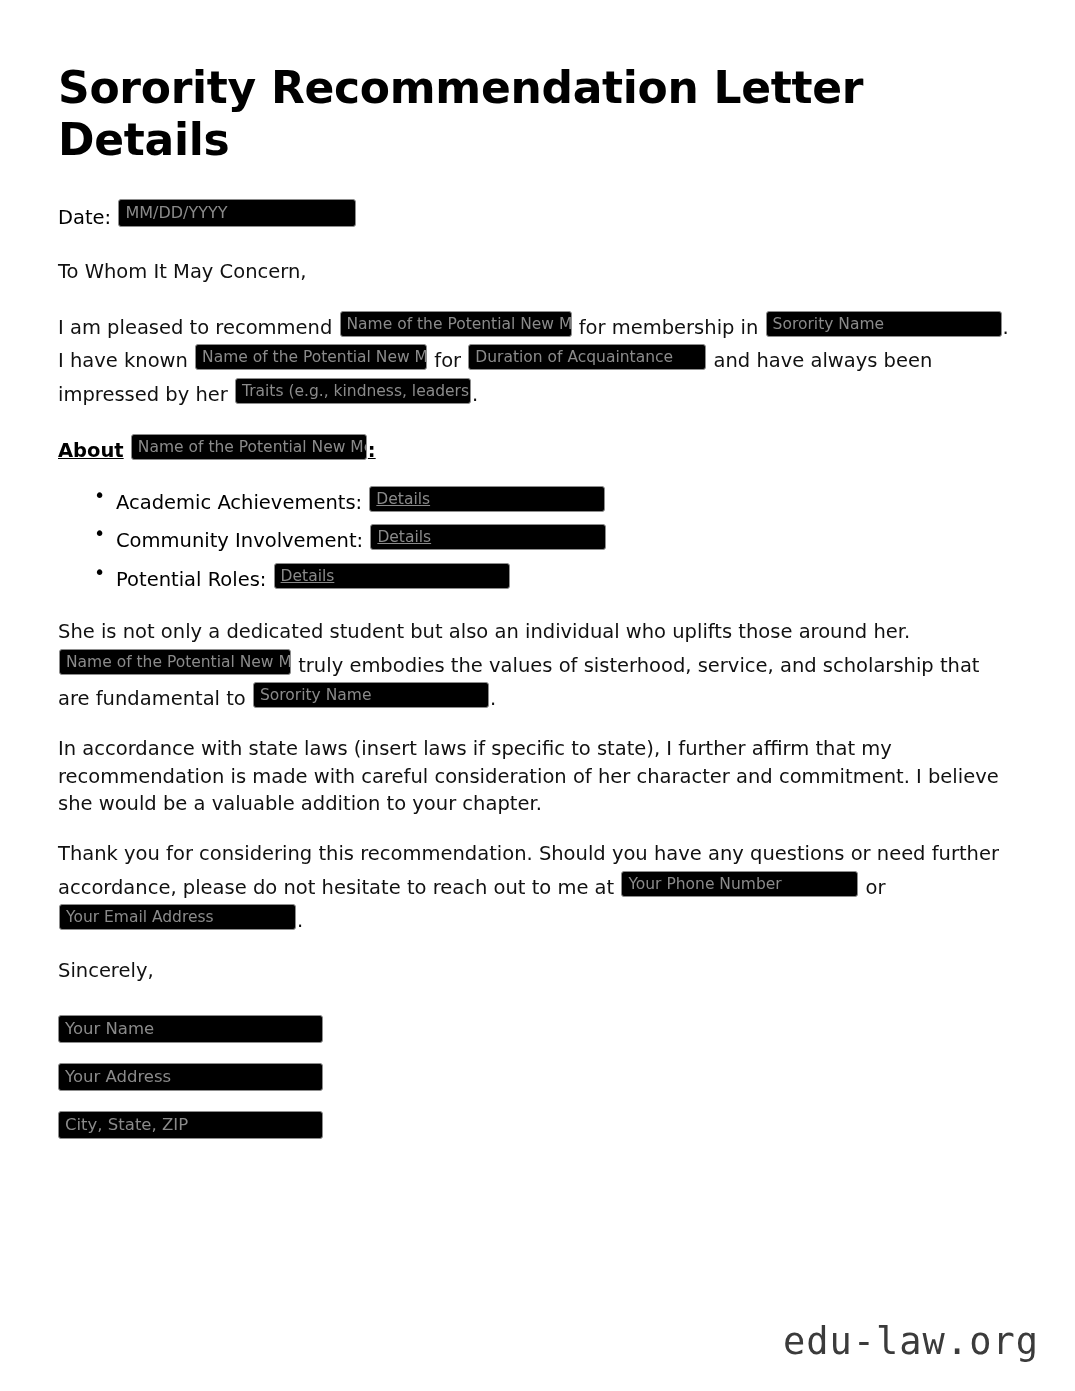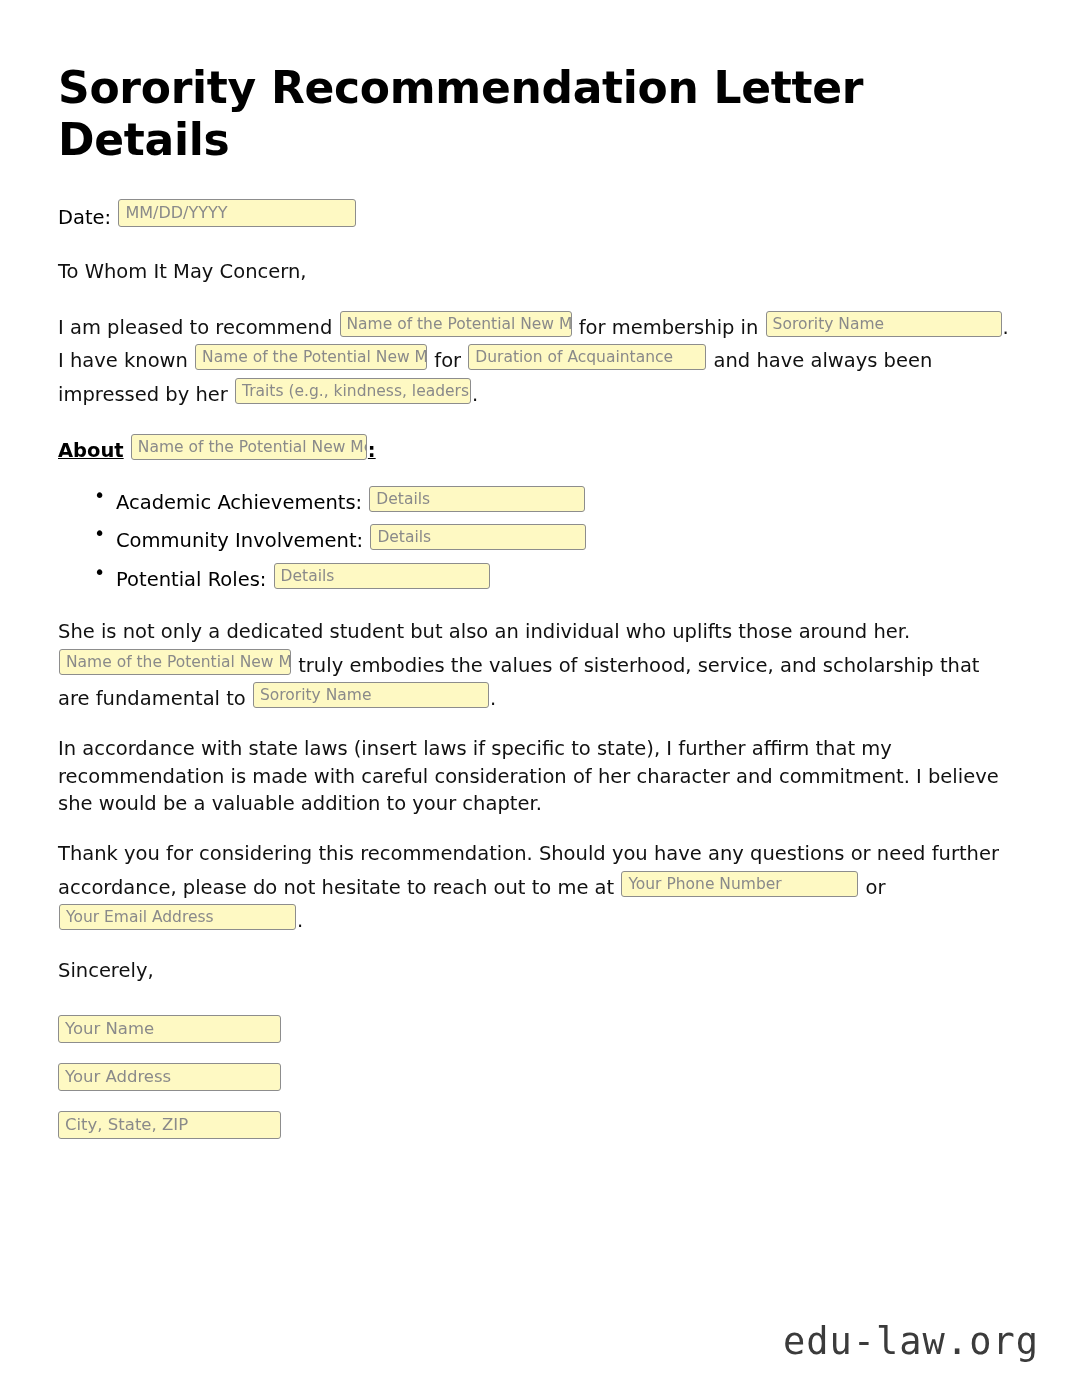--- a/index.html
+++ b/index.html
@@ -47,21 +47,21 @@
     font-size: 19.5px;
     line-height: 1.45;
   }
 
   
   .fld {
     display: inline-block;
     vertical-align: baseline;
     border: 1px solid #8d8d8d;
     border-radius: 3px;
-    background: #fef9c3;
+    background: #000000;
     color: #8a8a8a;
     font-family: "DejaVu Sans", "Liberation Sans", sans-serif;
     font-size: 15.5px;
     line-height: 22px;
     height: 26px;
     padding: 1px 5px 1px 6px;
     margin: 0 1px;
     overflow: hidden;
     white-space: nowrap;
     text-overflow: clip;
@@ -77,24 +77,24 @@
     font-size: 16.5px;
   }
 
   
   .w-date    { width: 238px; height: 28px; line-height: 24px; font-size: 16px; }
   .w-name    { width: 232px; }
   .w-sorority{ width: 236px; }
   .w-duration{ width: 238px; }
   .w-traits  { width: 236px; }
   .w-aboutnm { width: 236px; }
-  .w-details { width: 216px; }
+  .w-details { width: 236px; text-decoration: underline; }
   .w-phone   { width: 237px; }
   .w-email   { width: 237px; }
-  .w-sig     { width: 223px; }
+  .w-sig     { width: 265px; }
 
   ul.about-list {
     list-style: none;
     margin: 0 0 24px 0;
     padding: 0 0 0 36px;
   }
   ul.about-list li {
     font-size: 19.5px;
     line-height: 1.45;
     margin: 0 0 4px 0;

